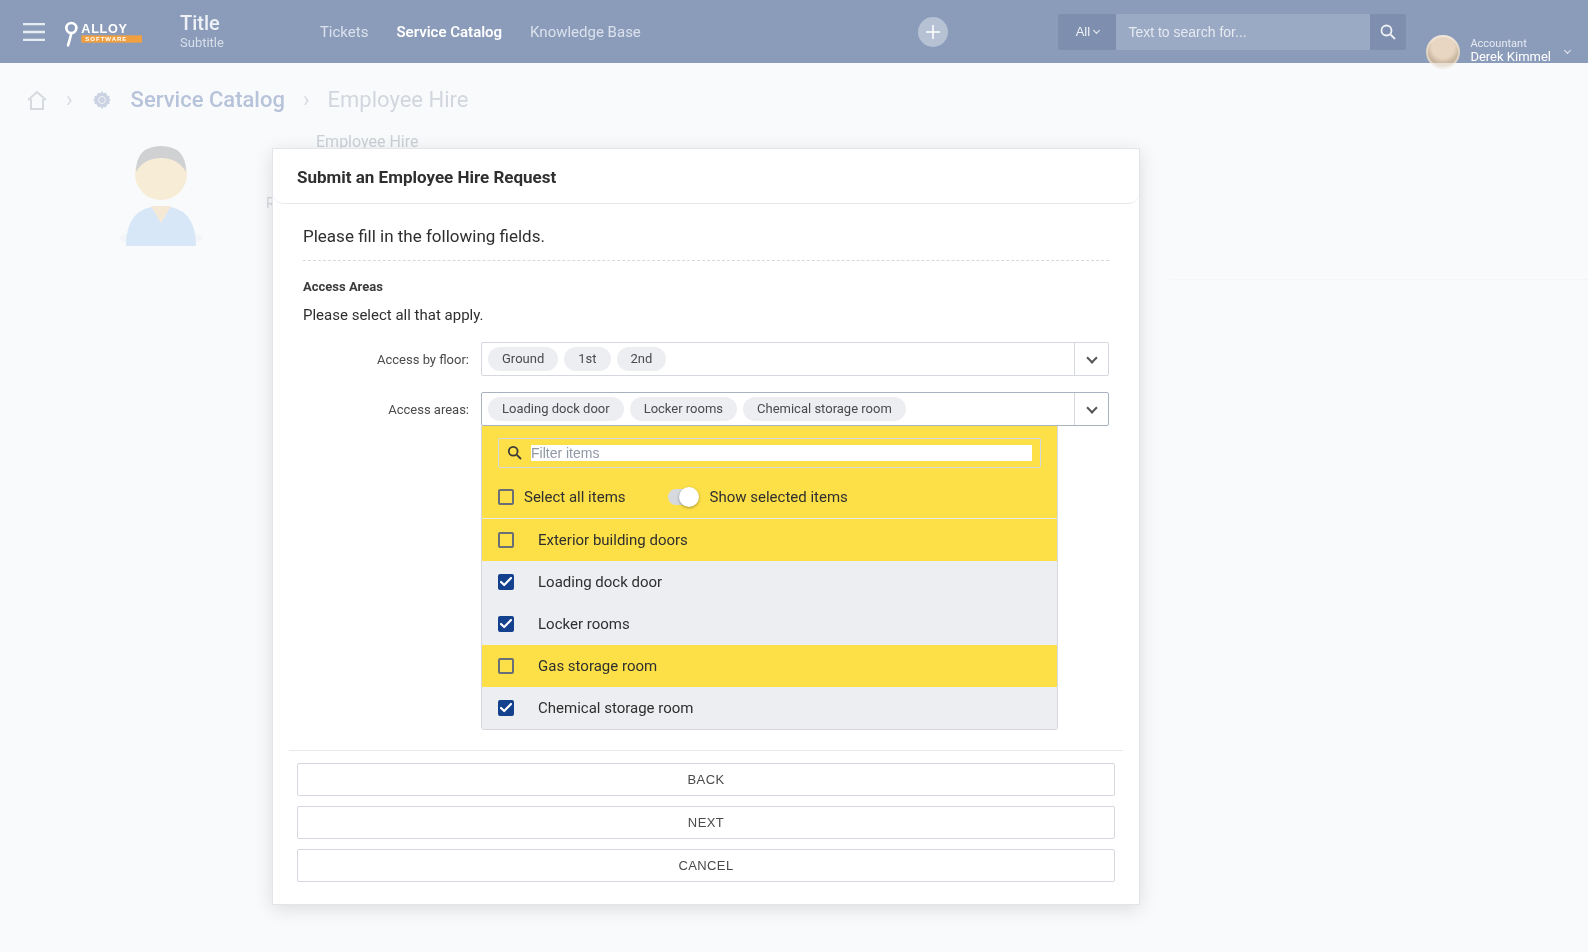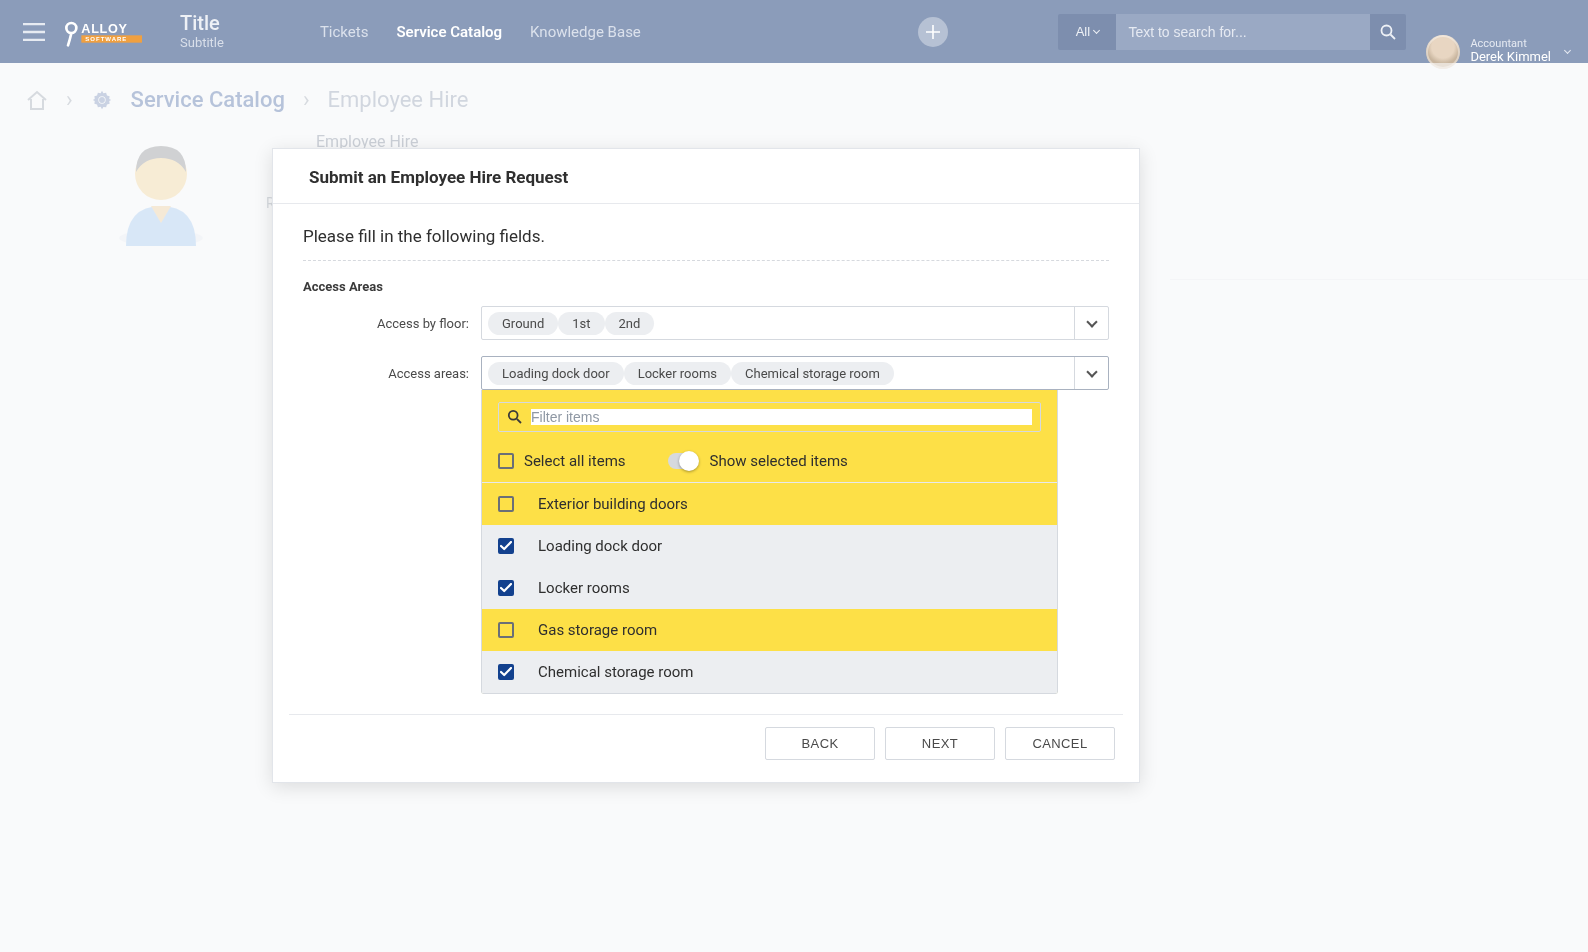--- a/index.html
+++ b/index.html
@@ -155,22 +155,23 @@
     position: absolute;
     left: 272px; top: 85px;
     width: 868px;
     background: #fff;
     border: 1px solid #e2e5ea;
     box-shadow: 0 4px 18px rgba(0,0,0,0.12);
     z-index: 5;
     display: flex; flex-direction: column;
   }
   .modal-header {
-    padding: 18px 36px 16px;
+    padding: 18px 24px 16px;
     border-bottom: 1px solid #e7e9ed;
+    border-radius: 10px;
   }
   .modal-title { font-size: 17px; font-weight: 700; color: #2f2f2f; }
 
   .modal-body {
     padding: 22px 30px 8px;
   }
   .intro-text { font-size: 17px; color: #2f2f2f; margin-bottom: 14px; }
 
   .dashed-sep {
     border: none;
@@ -196,23 +197,22 @@
     flex: 1;
     display: flex;
     border: 1px solid #d5d9df;
     border-radius: 2px;
     min-height: 34px;
   }
   .multi-select.open { border-color: #a9b2c0; }
   .chips {
     flex: 1;
     display: flex; flex-wrap: wrap;
-    gap: 0;
+    gap: 6px;
     padding: 4px 6px;
-    align-items: center;
   }
   .chip {
     background: #eceef1;
     color: #4a4a4a;
     border-radius: 12px;
     padding: 4px 14px;
     font-size: 13px;
   }
   .ms-toggle {
     width: 34px;
@@ -306,20 +306,21 @@
   .dd-list::-webkit-scrollbar-thumb { background: #c7cbd1; }
 
   .modal-sep2 {
     border: none; border-top: 1px solid #e7e9ed;
     margin: 12px 16px 0;
   }
 
   .modal-footer {
     display: flex; justify-content: flex-end; gap: 10px;
     padding: 12px 24px 22px;
+    flex-direction: column;
   }
   .btn {
     min-width: 110px;
     padding: 8px 16px;
     border: 1px solid #d5d9df;
     background: #fff;
     color: #4a4a4a;
     font-size: 13px;
     letter-spacing: .4px;
     cursor: pointer;
@@ -428,20 +429,21 @@
   <div class="modal">
     <div class="modal-header">
       <div class="modal-title">Submit an Employee Hire Request</div>
     </div>
 
     <div class="modal-body">
       <div class="intro-text">Please fill in the following fields.</div>
       <hr class="dashed-sep">
 
       <div class="section-title">Access Areas</div>
+      <div class="subtext">Please select all that apply.</div>
 
       <div class="field-row">
         <div class="field-label">Access by floor:</div>
         <div class="multi-select">
           <div class="chips">
             <span class="chip">Ground</span>
             <span class="chip">1st</span>
             <span class="chip">2nd</span>
           </div>
           <div class="ms-toggle">

